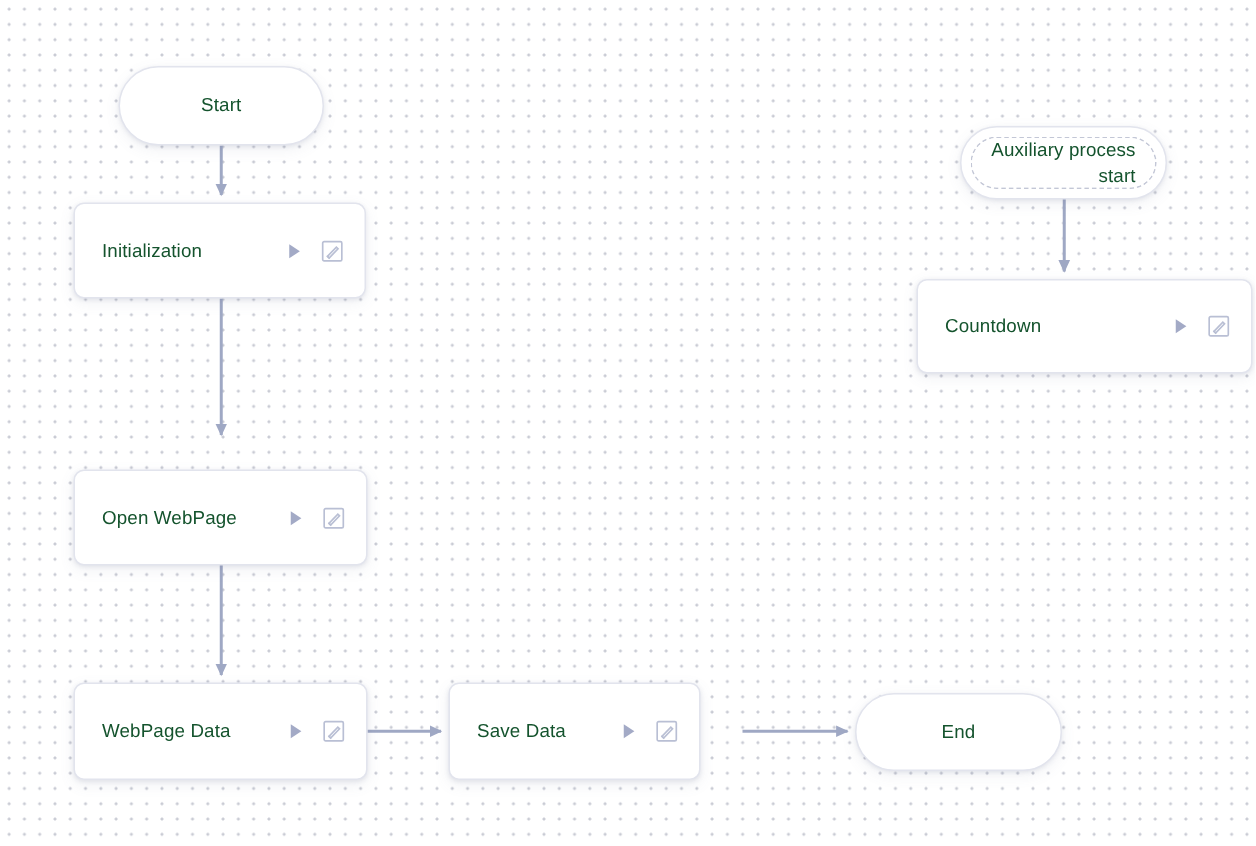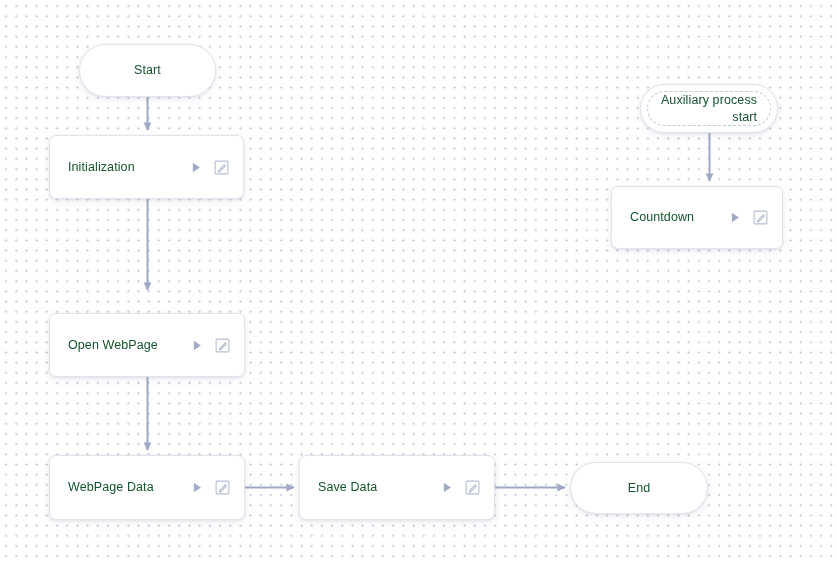--- a/index.html
+++ b/index.html
@@ -185,21 +185,21 @@
       <span class="icon-btn">
         <svg viewBox="0 0 16 16" width="15" height="15" aria-hidden="true">
           <rect class="edit-box" x="1.2" y="1.2" width="13.6" height="13.6" rx="1"></rect>
           <path class="edit-pen" d="M4.6 11.6 L10.9 5.1 L12.1 6.3 L5.8 12.8 Z"></path>
           <path class="edit-pen" d="M4.6 11.6 L5.8 12.8"></path>
         </svg>
       </span>
     </span>
   </div>
 
-  <div class="node task" style="left:299px; top:455px; width:196px; height:65px;">
+  <div class="node task" style="left:299px; top:455px; width:168px; height:65px;">
     <span class="label">Save Data</span>
     <span class="node-actions">
       <span class="icon-btn">
         <svg viewBox="0 0 16 16" width="13" height="13" aria-hidden="true">
           <path class="play-tri" d="M3.5 2.2 L12.2 8 L3.5 13.8 Z"></path>
         </svg>
       </span>
       <span class="icon-btn">
         <svg viewBox="0 0 16 16" width="15" height="15" aria-hidden="true">
           <rect class="edit-box" x="1.2" y="1.2" width="13.6" height="13.6" rx="1"></rect>
@@ -212,21 +212,21 @@
 
   <div class="node terminal" style="left:570px; top:462px; width:138px; height:52px;align-items:center;">
     <span class="label">End</span>
   </div>
 
   <div class="node terminal dashed-inner" style="left:640px; top:84px; width:138px; height:49px;text-align:right;">
     <span class="label">Auxiliary process
 start</span>
   </div>
 
-  <div class="node task" style="left:611px; top:186px; width:172px; height:63px;">
+  <div class="node task" style="left:611px; top:186px; width:224px; height:63px;">
     <span class="label">Countdown</span>
     <span class="node-actions">
       <span class="icon-btn">
         <svg viewBox="0 0 16 16" width="13" height="13" aria-hidden="true">
           <path class="play-tri" d="M3.5 2.2 L12.2 8 L3.5 13.8 Z"></path>
         </svg>
       </span>
       <span class="icon-btn">
         <svg viewBox="0 0 16 16" width="15" height="15" aria-hidden="true">
           <rect class="edit-box" x="1.2" y="1.2" width="13.6" height="13.6" rx="1"></rect>

